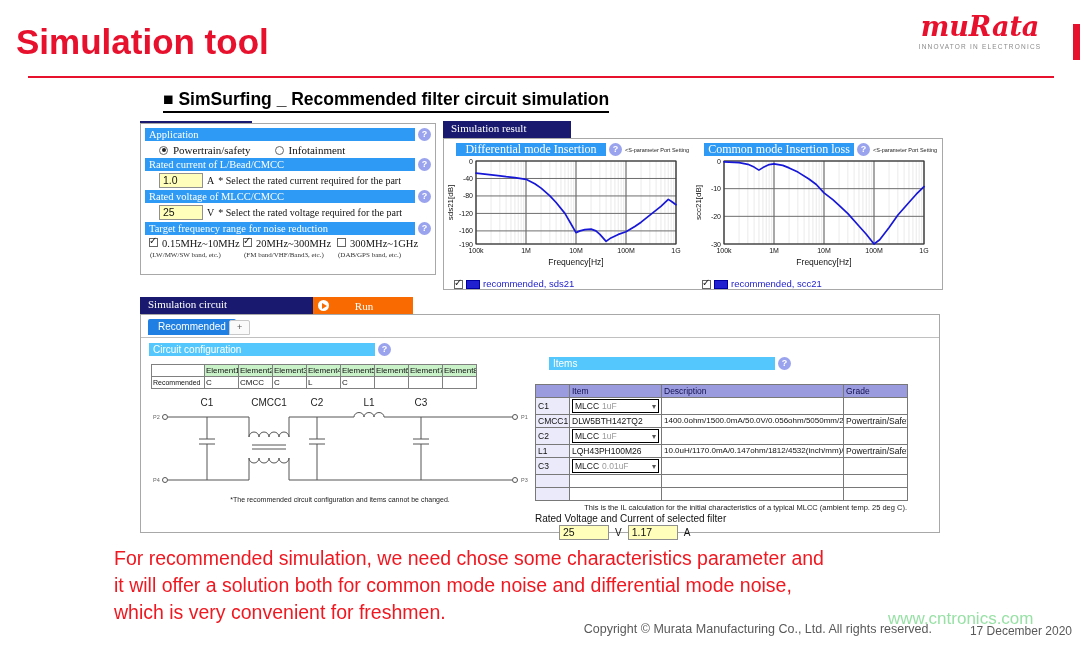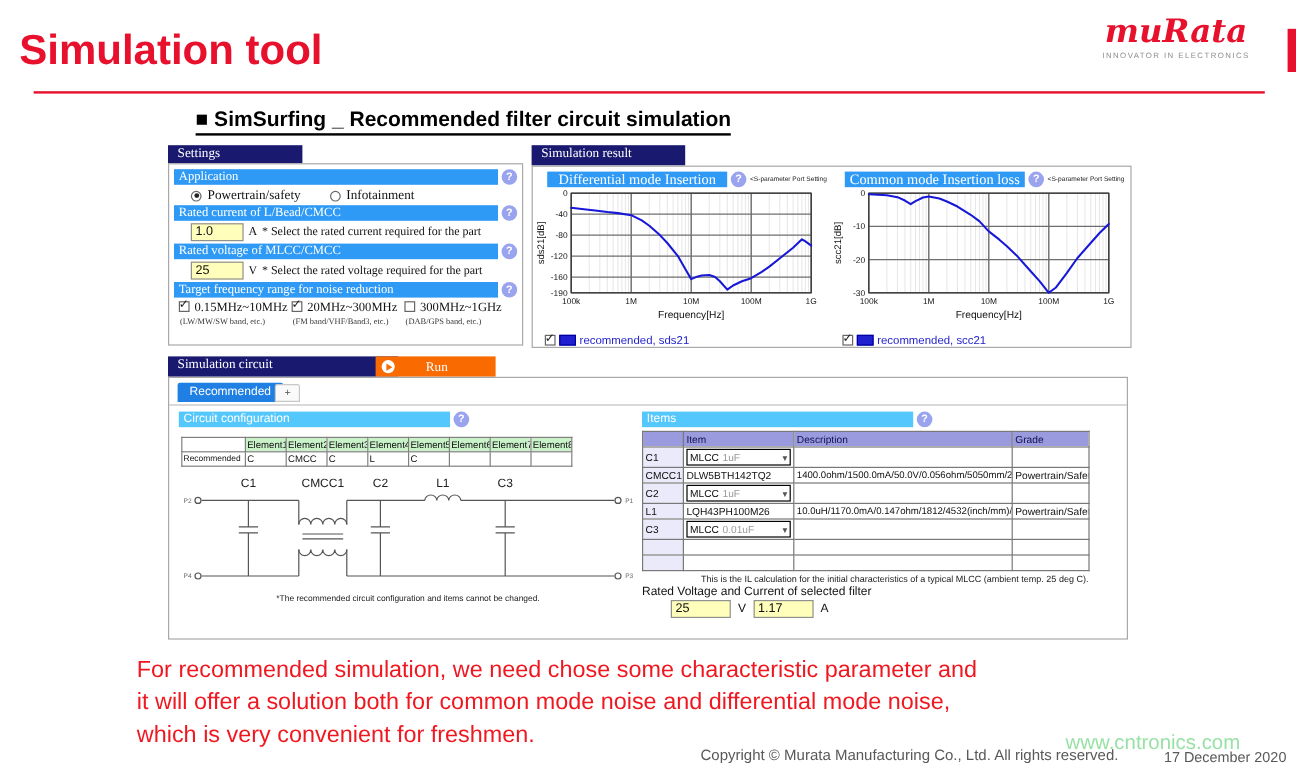--- a/index.html
+++ b/index.html
@@ -28,40 +28,40 @@
   .qicon::before{content:"?";}
   .cb{width:9px;height:9px;border:1px solid #666;background:#fff;position:relative;flex:none;box-sizing:border-box;}
   .cb.on::before{content:"✓";position:absolute;top:-4px;left:-1px;font-size:10px;color:#222;}
   .radio{width:9px;height:9px;border:1px solid #666;border-radius:50%;background:#fff;position:relative;flex:none;box-sizing:border-box;}
   .radio.on::before{content:"";position:absolute;left:1.5px;top:1.5px;width:4px;height:4px;border-radius:50%;background:#222;}
   .yellow-input{background:#ffffbb;border:1px solid #909090;width:36px;height:13px;font-size:10.5px;
                 padding:0 3px;line-height:13px;box-sizing:content-box;font-family:"Liberation Sans",sans-serif;}
 
   
   #settings-tab{left:140px;top:121px;width:112px;}
-  #settings-panel{left:140px;top:136px;width:296px;height:152px;padding:2px 4px;}
+  #settings-panel{left:140px;top:123px;width:296px;height:152px;padding:2px 4px;}
   .opt-row{display:flex;align-items:center;gap:5px;margin:3px 2px 2px 14px;
            font-family:"Liberation Serif",serif;font-size:11px;}
   .input-row{display:flex;align-items:center;gap:4px;margin:2px 2px 2px 14px;
              font-family:"Liberation Serif",serif;font-size:10px;}
   .freq-row{display:flex;margin:3px 0 0 4px;}
   .freq-col{flex:1;}
   .freq-opt{display:flex;gap:4px;font-family:"Liberation Serif",serif;font-size:10.5px;}
   .freq-sub{font-family:"Liberation Serif",serif;font-size:7px;color:#333;margin:2px 0 0 1px;white-space:nowrap;}
 
   
   #result-tab{left:443px;top:121px;width:128px;}
   #result-panel{left:443px;top:138px;width:500px;height:152px;}
   .chart{position:absolute;top:2px;width:245px;}
   #chart-box-0{left:2px;} #chart-box-1{left:250px;}
   .chart-head{display:flex;align-items:center;gap:3px;margin:2px 0 0 10px;}
   .chart-titlebar{background:#2e9af5;color:#fff;font-family:"Liberation Serif",serif;font-size:12px;
                   width:150px;height:13px;line-height:13px;text-align:center;flex:none;}
   .port-note{font-size:5.5px;color:#222;white-space:nowrap;}
-  .legend{display:flex;align-items:flex-start;gap:3px;margin:0 0 0 8px;font-size:9.5px;color:#2222cc;}
+  .legend{display:flex;align-items:flex-end;gap:3px;margin:0 0 0 8px;font-size:9.5px;color:#2222cc;}
   .swatch{width:12px;height:7px;background:#2020d0;border:1px solid #0000a0;flex:none;}
 
   
   #circuit-tab{left:140px;top:297px;width:192px;}
   #run-btn{position:absolute;left:313px;top:297px;width:100px;height:17px;background:#f96a00;
            display:flex;align-items:center;color:#fff;font-family:"Liberation Serif",serif;font-size:11px;}
   .run-circle{width:11px;height:11px;border-radius:50%;background:#fff;margin-left:5px;position:relative;flex:none;}
   .run-circle::before{content:"";position:absolute;left:4px;top:2.5px;
            border-left:5px solid #f96a00;border-top:3px solid transparent;border-bottom:3px solid transparent;}
   .run-label{flex:1;text-align:center;margin-right:14px;}
@@ -408,21 +408,21 @@
           <text x="4" y="24">P2</text>
           <text x="4" y="87">P4</text>
           <text x="372" y="24">P1</text>
           <text x="372" y="87">P3</text>
         </g>
       </svg>
       <div class="cfg-note">*The recommended circuit configuration and items cannot be changed.</div>
     </div>
 
     <div id="items-col">
-      <div class="bar-row" style="margin:0">
+      <div class="bar-row" style="margin:14px">
         <div class="cyanbar">Items</div>
         <span class="qicon"></span>
       </div>
 
       <table class="items">
         <colgroup>
             <col style="width:34px">
             <col style="width:92px">
             <col style="width:182px">
             <col style="width:64px">
@@ -502,20 +502,20 @@
       <div class="rated-row">
         <span class="yellow-input">25</span>
         <span>V</span>
         <span class="yellow-input">1.17</span>
         <span>A</span>
       </div>
     </div>
   </div>
 
   <div id="red-note">
-    <div>For recommended simulation, we need chose some characteristic parameter and</div>
+    <div>For recommended simulation, we need chose some characteristics parameter and</div>
     <div>it will offer a solution both for common mode noise and differential mode noise,</div>
     <div>which is very convenient for freshmen.</div>
   </div>
   <div id="copyright">Copyright © Murata Manufacturing Co., Ltd. All rights reserved.</div>
   <div id="watermark">www.cntronics.com</div>
   <div id="date">17 December 2020</div>
 </div>
 
 </body></html>

